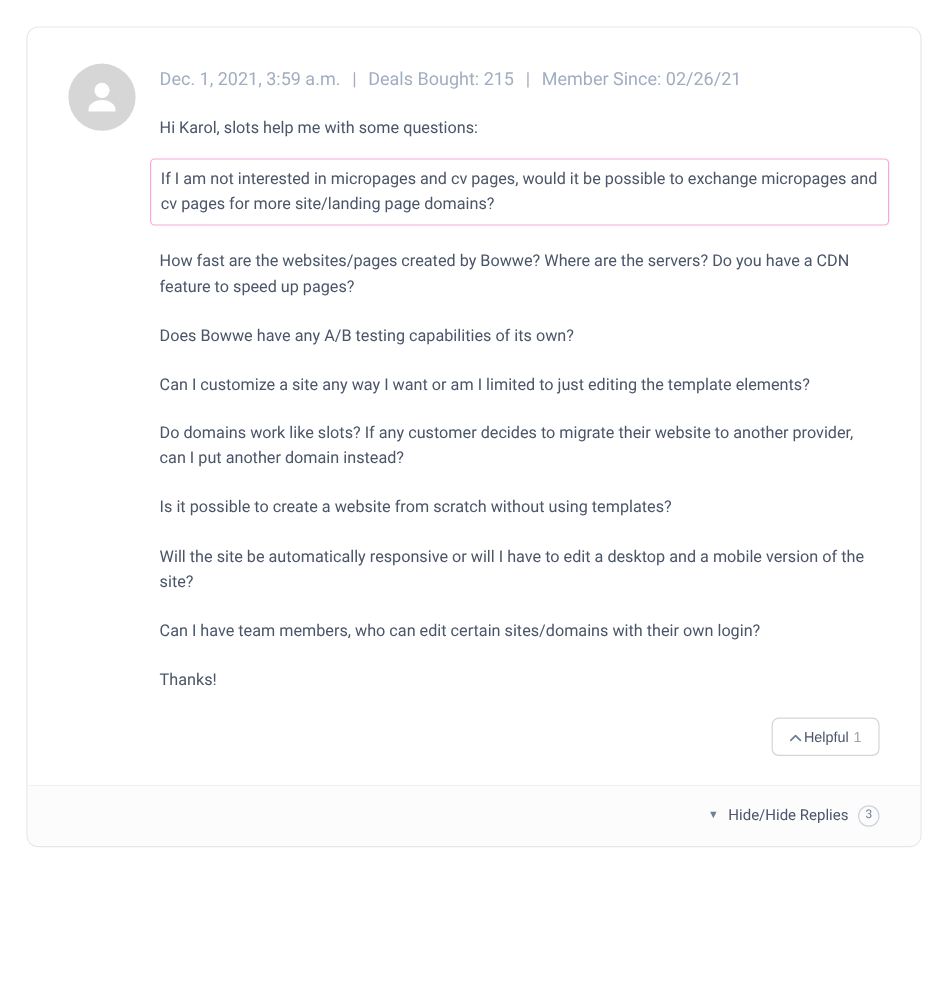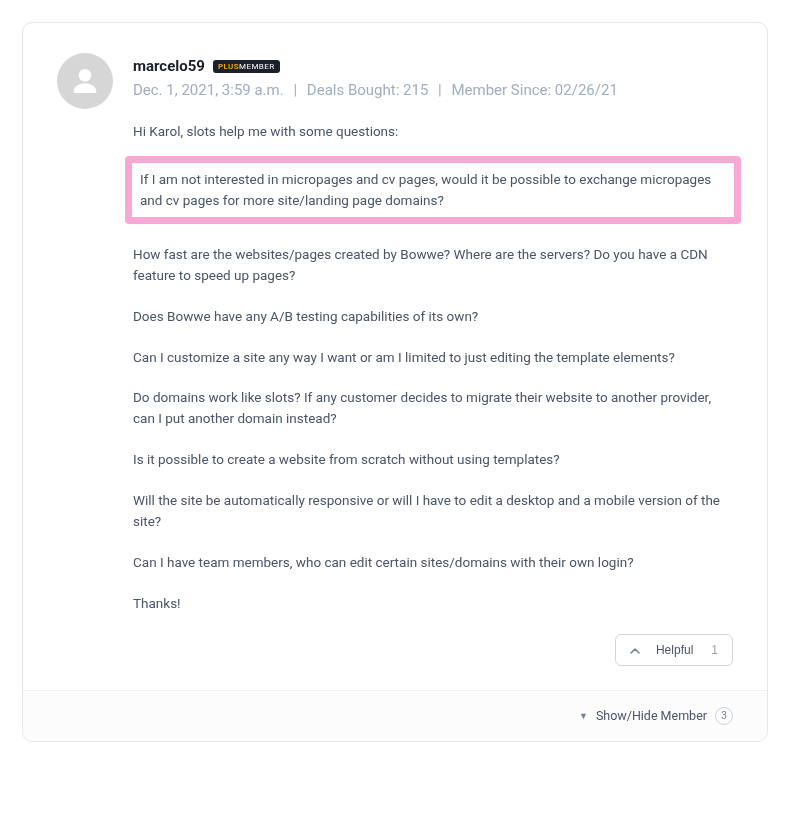--- a/index.html
+++ b/index.html
@@ -64,39 +64,39 @@
     margin-bottom: 22px;
   }
   .meta .sep { margin: 0 6px; }
   .para {
     font-size: 13.5px;
     line-height: 1.55;
     color: #4a5568;
     margin-bottom: 20px;
   }
   .highlight-wrap {
-    border: 7px solid #f9a8d4;
+    border: 1px solid #f9a8d4;
     border-radius: 4px;
     padding: 6px 8px;
     margin: -6px -8px 20px -8px;
   }
   .highlight-wrap .para { margin-bottom: 0; }
   .actions {
     display: flex;
     justify-content: flex-end;
     margin-top: 8px;
   }
   .helpful-btn {
     border: 1px solid #d1d5db;
     background: #fff;
     border-radius: 6px;
     padding: 8px 14px;
     display: flex;
     align-items: center;
-    gap: 16px;
+    gap: 2px;
     font-size: 12px;
     color: #4a5568;
     cursor: pointer;
   }
   .helpful-btn .count { color: #9ca3af; margin-left: 2px; }
   .chev-up {
     width: 10px; height: 10px;
     display: inline-block;
   }
   .card-footer {
@@ -137,26 +137,20 @@
 
 <div class="card">
   <div class="card-body">
     <div class="avatar">
       <svg viewBox="0 0 24 24">
         <circle cx="12" cy="8.2" r="4.2" fill="#ffffff"></circle>
         <path d="M12 13.5c-4.3 0-7.5 2.6-7.5 5.2v1.3h15v-1.3c0-2.6-3.2-5.2-7.5-5.2z" fill="#ffffff"></path>
       </svg>
     </div>
     <div class="main">
-      <div class="header-row">
-        <a class="username">marcelo59</a>
-        <span class="badge">
-          <span class="plus">PLUS</span><span class="mem">MEMBER</span>
-        </span>
-      </div>
       <div class="meta">
         <span>Dec. 1, 2021, 3:59 a.m.</span>
         <span class="sep">|</span>
         <span>Deals Bought: 215</span>
         <span class="sep">|</span>
         <span>Member Since: 02/26/21</span>
       </div>
 
       <p class="para">Hi Karol, slots help me with some questions:</p>
 
@@ -183,17 +177,17 @@
           <span>Helpful</span>
           <span class="count">1</span>
         </button>
       </div>
     </div>
   </div>
 
   <div class="card-footer">
     <div class="replies-toggle">
       <span class="caret-down">▼</span>
-      <span>Show/Hide Member</span>
+      <span>Hide/Hide Replies</span>
       <span class="reply-count">3</span>
     </div>
   </div>
 </div>
 
 </body></html>

